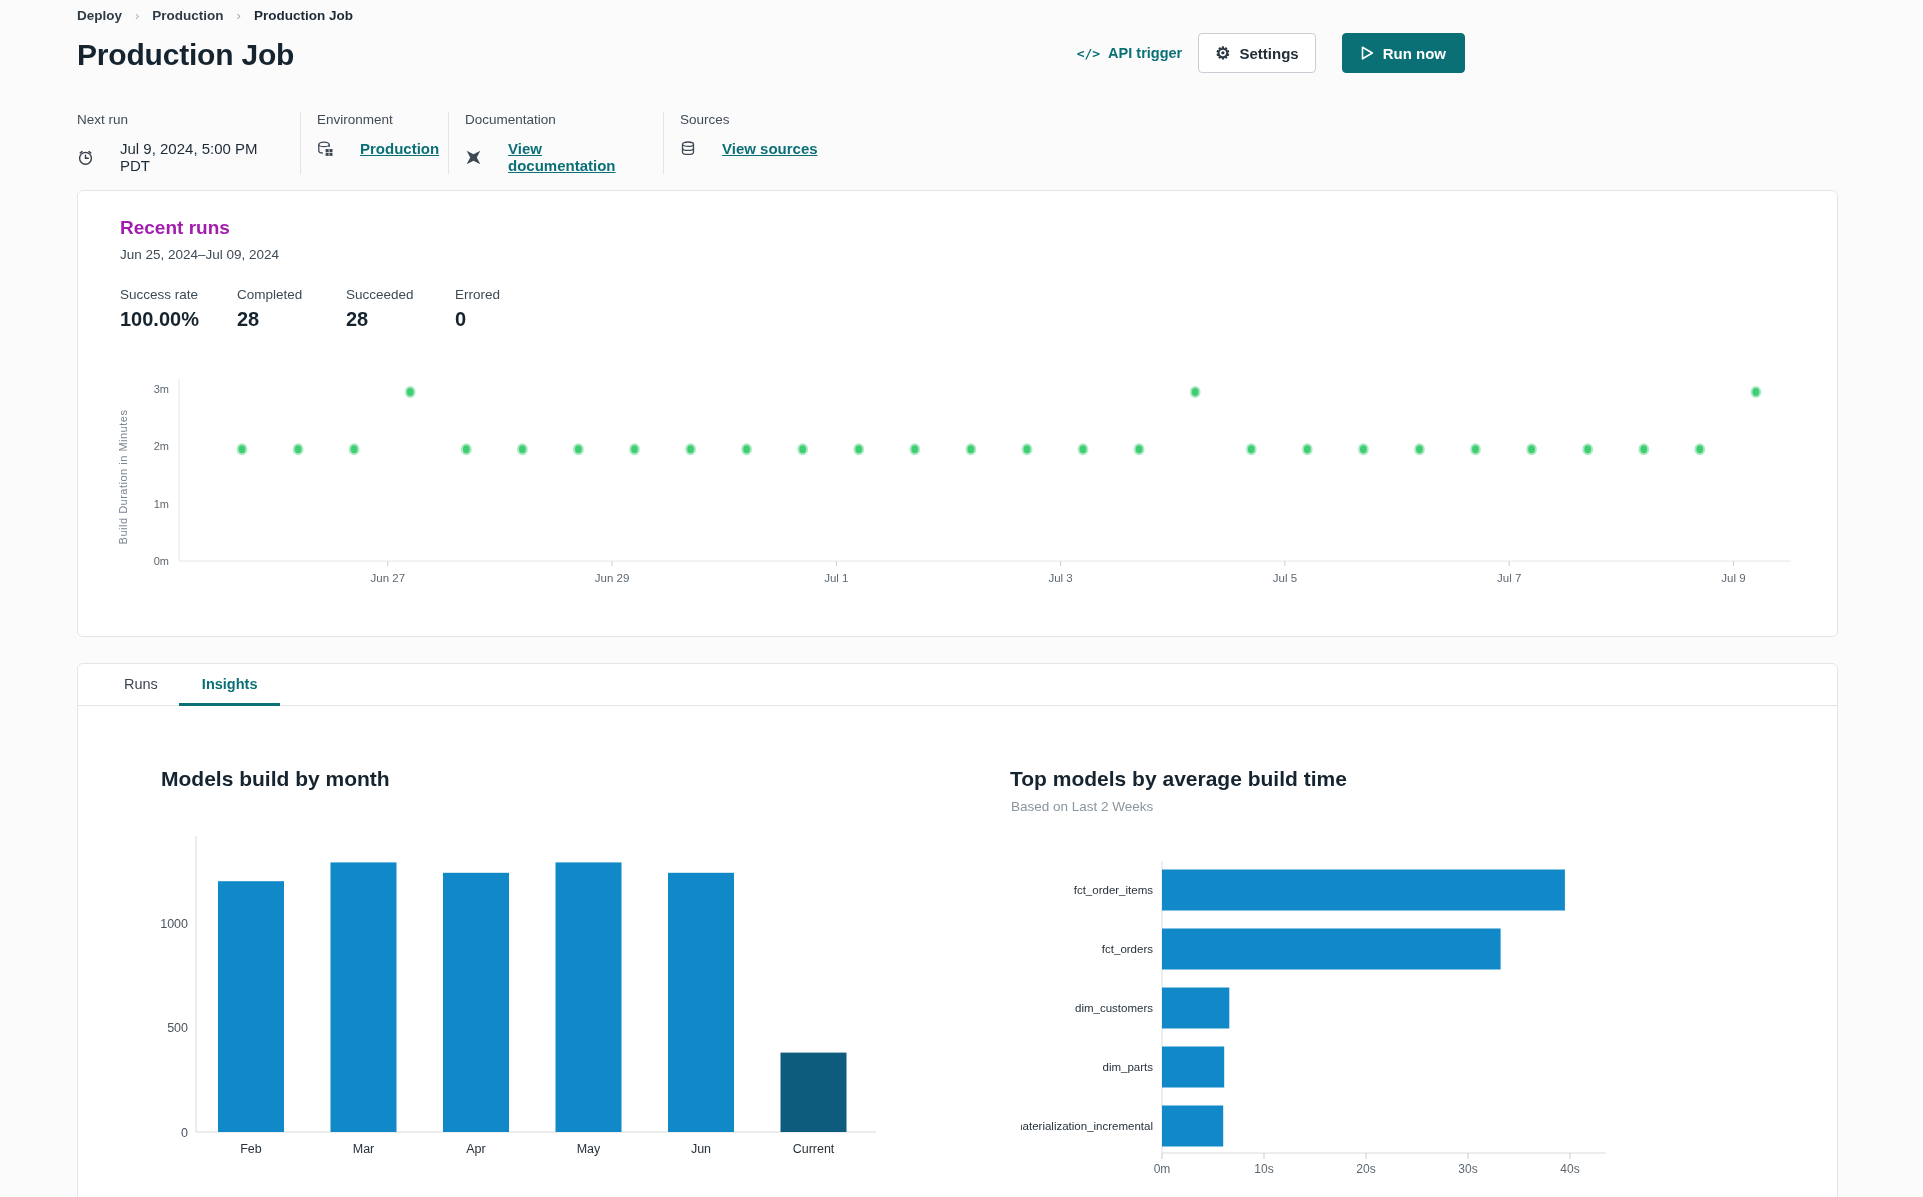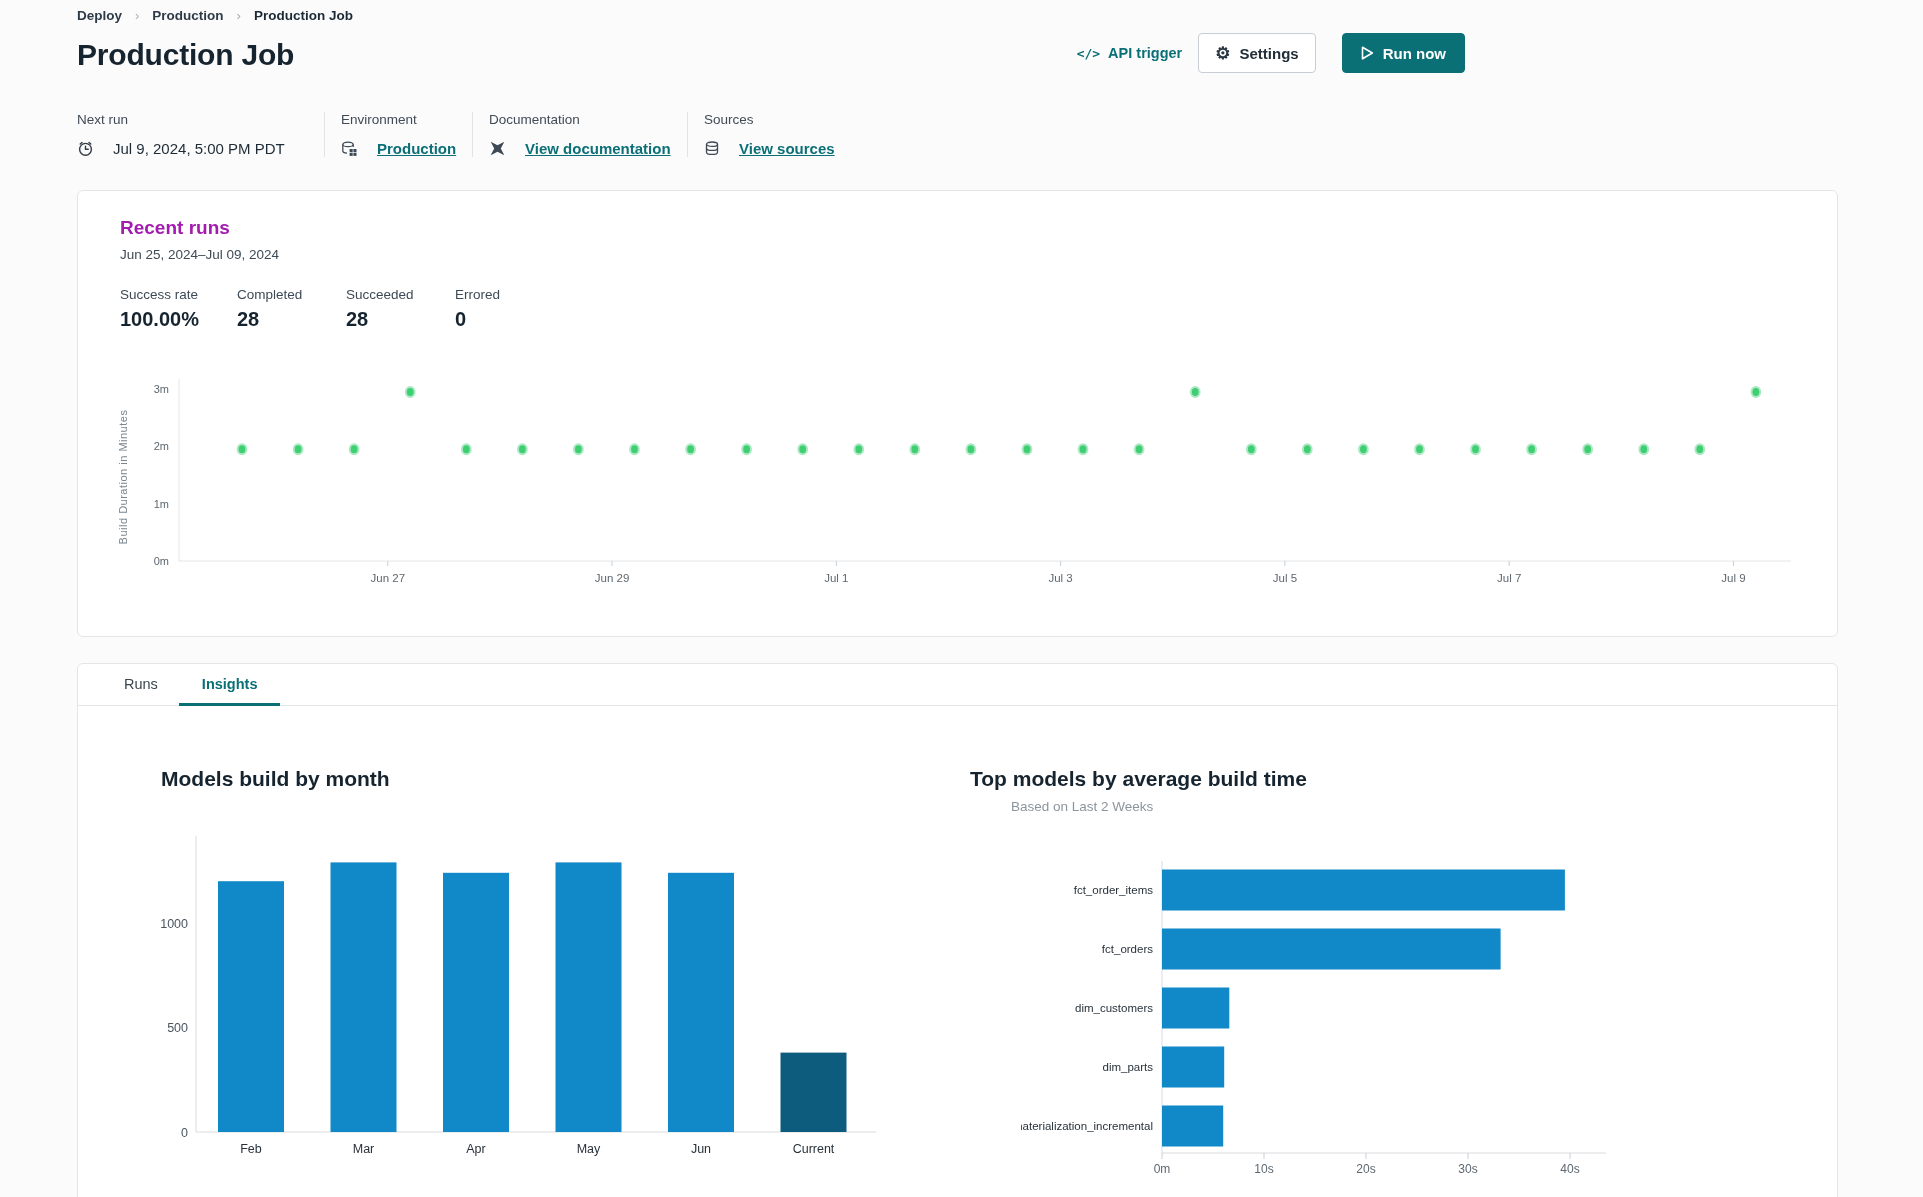--- a/index.html
+++ b/index.html
@@ -20,23 +20,23 @@
   .api-trigger .code-glyph { font-family:"DejaVu Sans Mono",monospace; font-size:13px; font-weight:700; }
   .btn { height:40px; display:flex; align-items:center; gap:9px; border-radius:4px; font-size:15px; font-weight:600; cursor:pointer; }
   .btn-settings { background:#ffffff; border:1px solid #c8ced3; color:#222e38; padding:0 16px; }
   .gear-glyph { font-size:17px; line-height:1; color:#2c3844; }
   .btn-run { background:#0a7076; border:1px solid #0a7076; color:#ffffff; padding:0 18px;margin-left:10px; }
 
   
   .meta-row { position:absolute; left:77px; top:112px; display:flex;justify-content:space-between; }
   .meta-col { padding-right:15px; }
   .meta-col + .meta-col { border-left:1px solid #e1e5e8; padding-left:16px; }
-  .meta-col.c1 { width:223px; } .meta-col.c2 { width:148px;margin-left:24px; } .meta-col.c3 { width:215px; }
+  .meta-col.c1 { width:223px; } .meta-col.c2 { width:148px; } .meta-col.c3 { width:215px; }
   .meta-label { font-size:13.5px; color:#404b56; margin-bottom:13px; }
-  .meta-value { display:flex; align-items:center; gap:19px; font-size:15px; color:#1d2b36; }
+  .meta-value { display:flex; align-items:center; gap:26px; font-size:15px; color:#1d2b36; }
   .meta-link { color:#0a7076; font-weight:600; text-decoration:underline; cursor:pointer; }
   .micon { flex:0 0 auto; display:inline-flex; }
 
   
   .card { position:absolute; left:77px; width:1761px; background:#ffffff; border:1px solid #e3e6e9; border-radius:6px; }
   .recent-runs-card { top:190px; height:447px; }
   .rr-title { position:absolute; left:42px; top:26px; font-size:19px; font-weight:700; color:#a21caf; }
   .rr-range { position:absolute; left:42px; top:56px; font-size:13.5px; color:#3f4b55; }
   .rr-stats { position:absolute; left:42px; top:96px; display:flex; }
   .stat { }
@@ -45,21 +45,21 @@
   .stat-value { font-size:20px; font-weight:700; color:#16242f; margin-top:6px; }
   .rr-chart { position:absolute; left:23px; top:178px; width:1710px; height:270px; }
 
   
   .bottom-card { top:663px; height:560px; border-radius:6px 6px 0 0; }
   .tabbar { height:42px; border-bottom:1px solid #e3e6e9; display:flex; align-items:stretch; padding-left:25px; }
   .tab { display:flex; align-items:center; padding:0 21px; font-size:14.5px; color:#3b4651; cursor:pointer; border-bottom:3px solid transparent; margin-bottom:-1px; }
   .tab.active { color:#0a7076; font-weight:700; border-bottom-color:#0a7076; padding:0 23px; }
   .chart-title { position:absolute; font-size:21px; font-weight:700; color:#16242f; }
   .chart-title.left { left:83px; top:103px; }
-  .chart-title.right { left:892px; top:103px; }
+  .chart-title.right { left:932px; top:103px; }
   .chart-subtitle { position:absolute; left:933px; top:135px; font-size:13.5px; color:#8b959d; }
   .bar-chart-left { position:absolute; left:63px; top:160px; width:760px; height:335px; }
   .bar-chart-right { position:absolute; left:943px; top:167px; width:660px; height:352px; }
 
   svg text { font-family:"Liberation Sans","DejaVu Sans",sans-serif; }
 </style>
 </head>
 <body>
 
 <div class="page">

